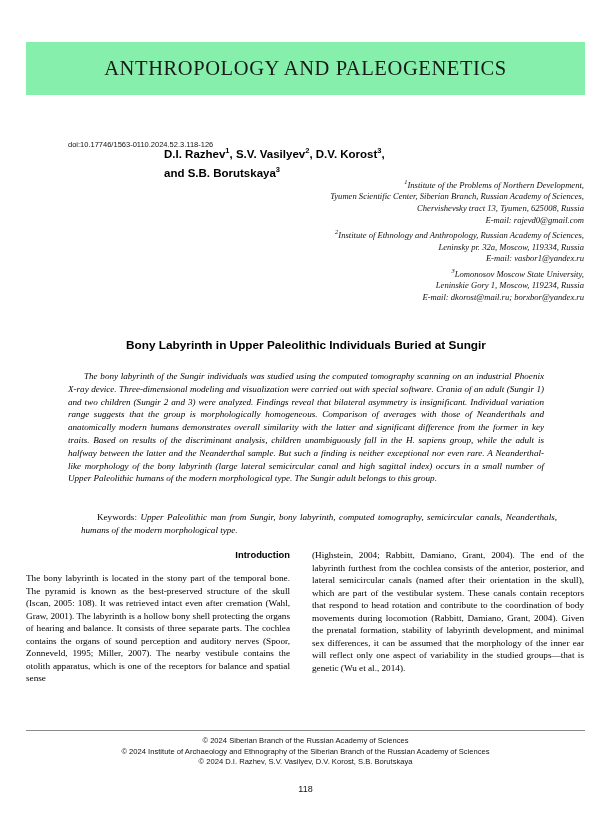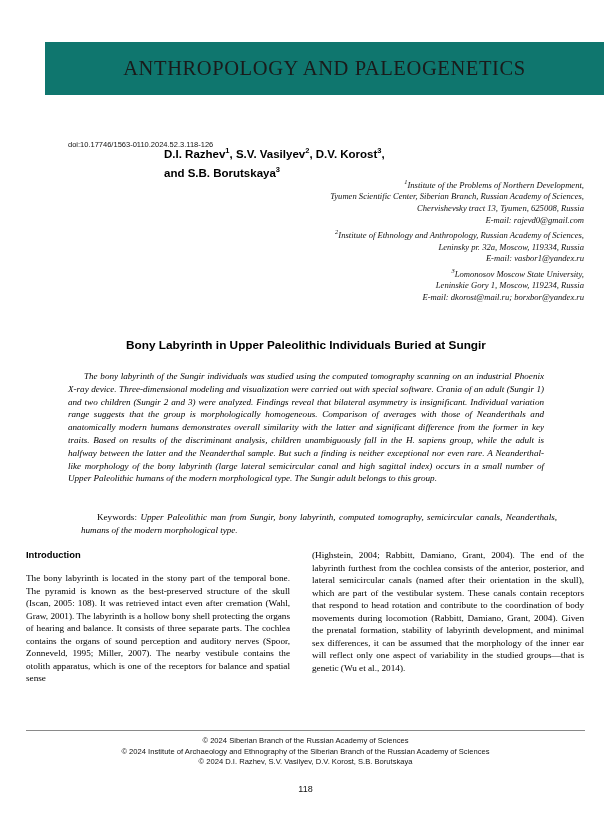--- a/index.html
+++ b/index.html
@@ -22,25 +22,24 @@
     box-sizing: border-box;
   }
 
   
   .banner {
     position: absolute;
     left: 26px;
     top: 42px;
     width: 559px;
     height: 53px;
-    background: #0f766e;
+    background: #86efac;
     display: flex;
     align-items: center;
     justify-content: center;
-    margin-left: 19px;
   }
   .banner-title {
     font-family: "Liberation Serif", serif;
     font-size: 20.5px;
     letter-spacing: 0.6px;
     color: #1a1a1a;
     text-align: center;
     white-space: nowrap;
   }
 
@@ -128,21 +127,21 @@
   }
   .keywords .kw-label { font-style: normal; }
   .keywords .kw-body { font-style: italic; }
 
   
   .intro-heading {
     position: absolute;
     left: 26px;
     top: 549px;
     width: 264px;
-    text-align: left;
+    text-align: right;
     font-family: "Liberation Sans", sans-serif;
     font-weight: bold;
     font-size: 9.4px;
     color: #000;
   }
 
   
   .col {
     position: absolute;
     font-family: "Liberation Serif", serif;

